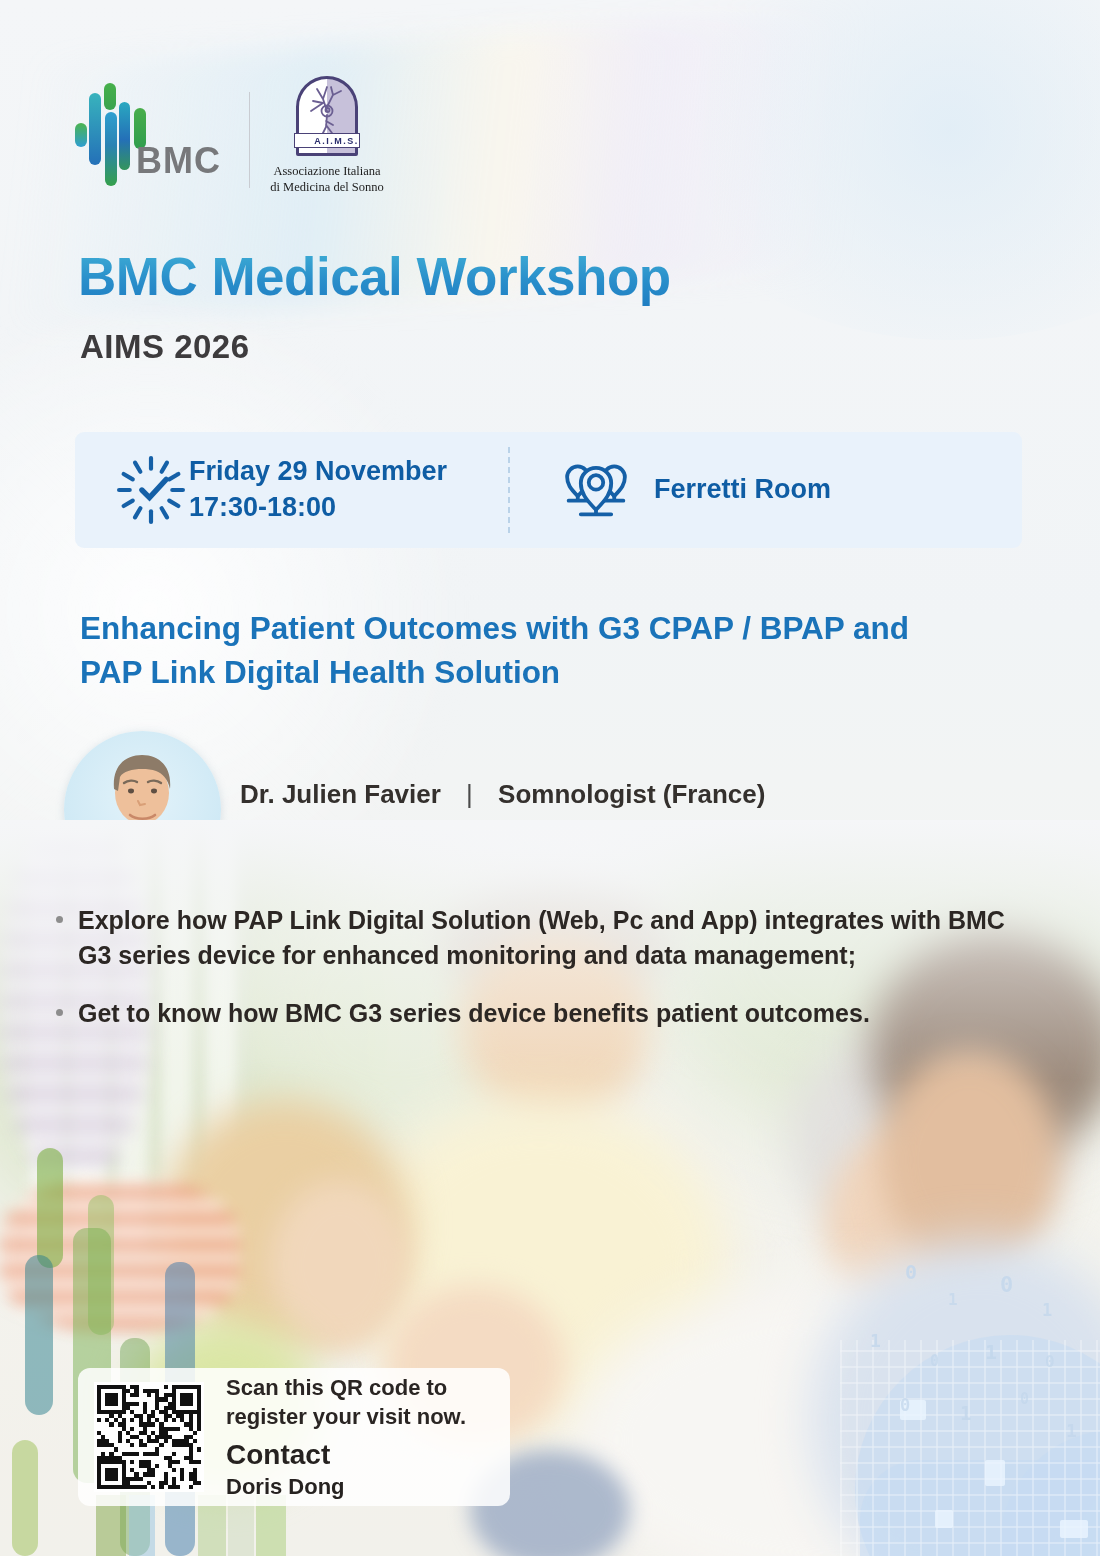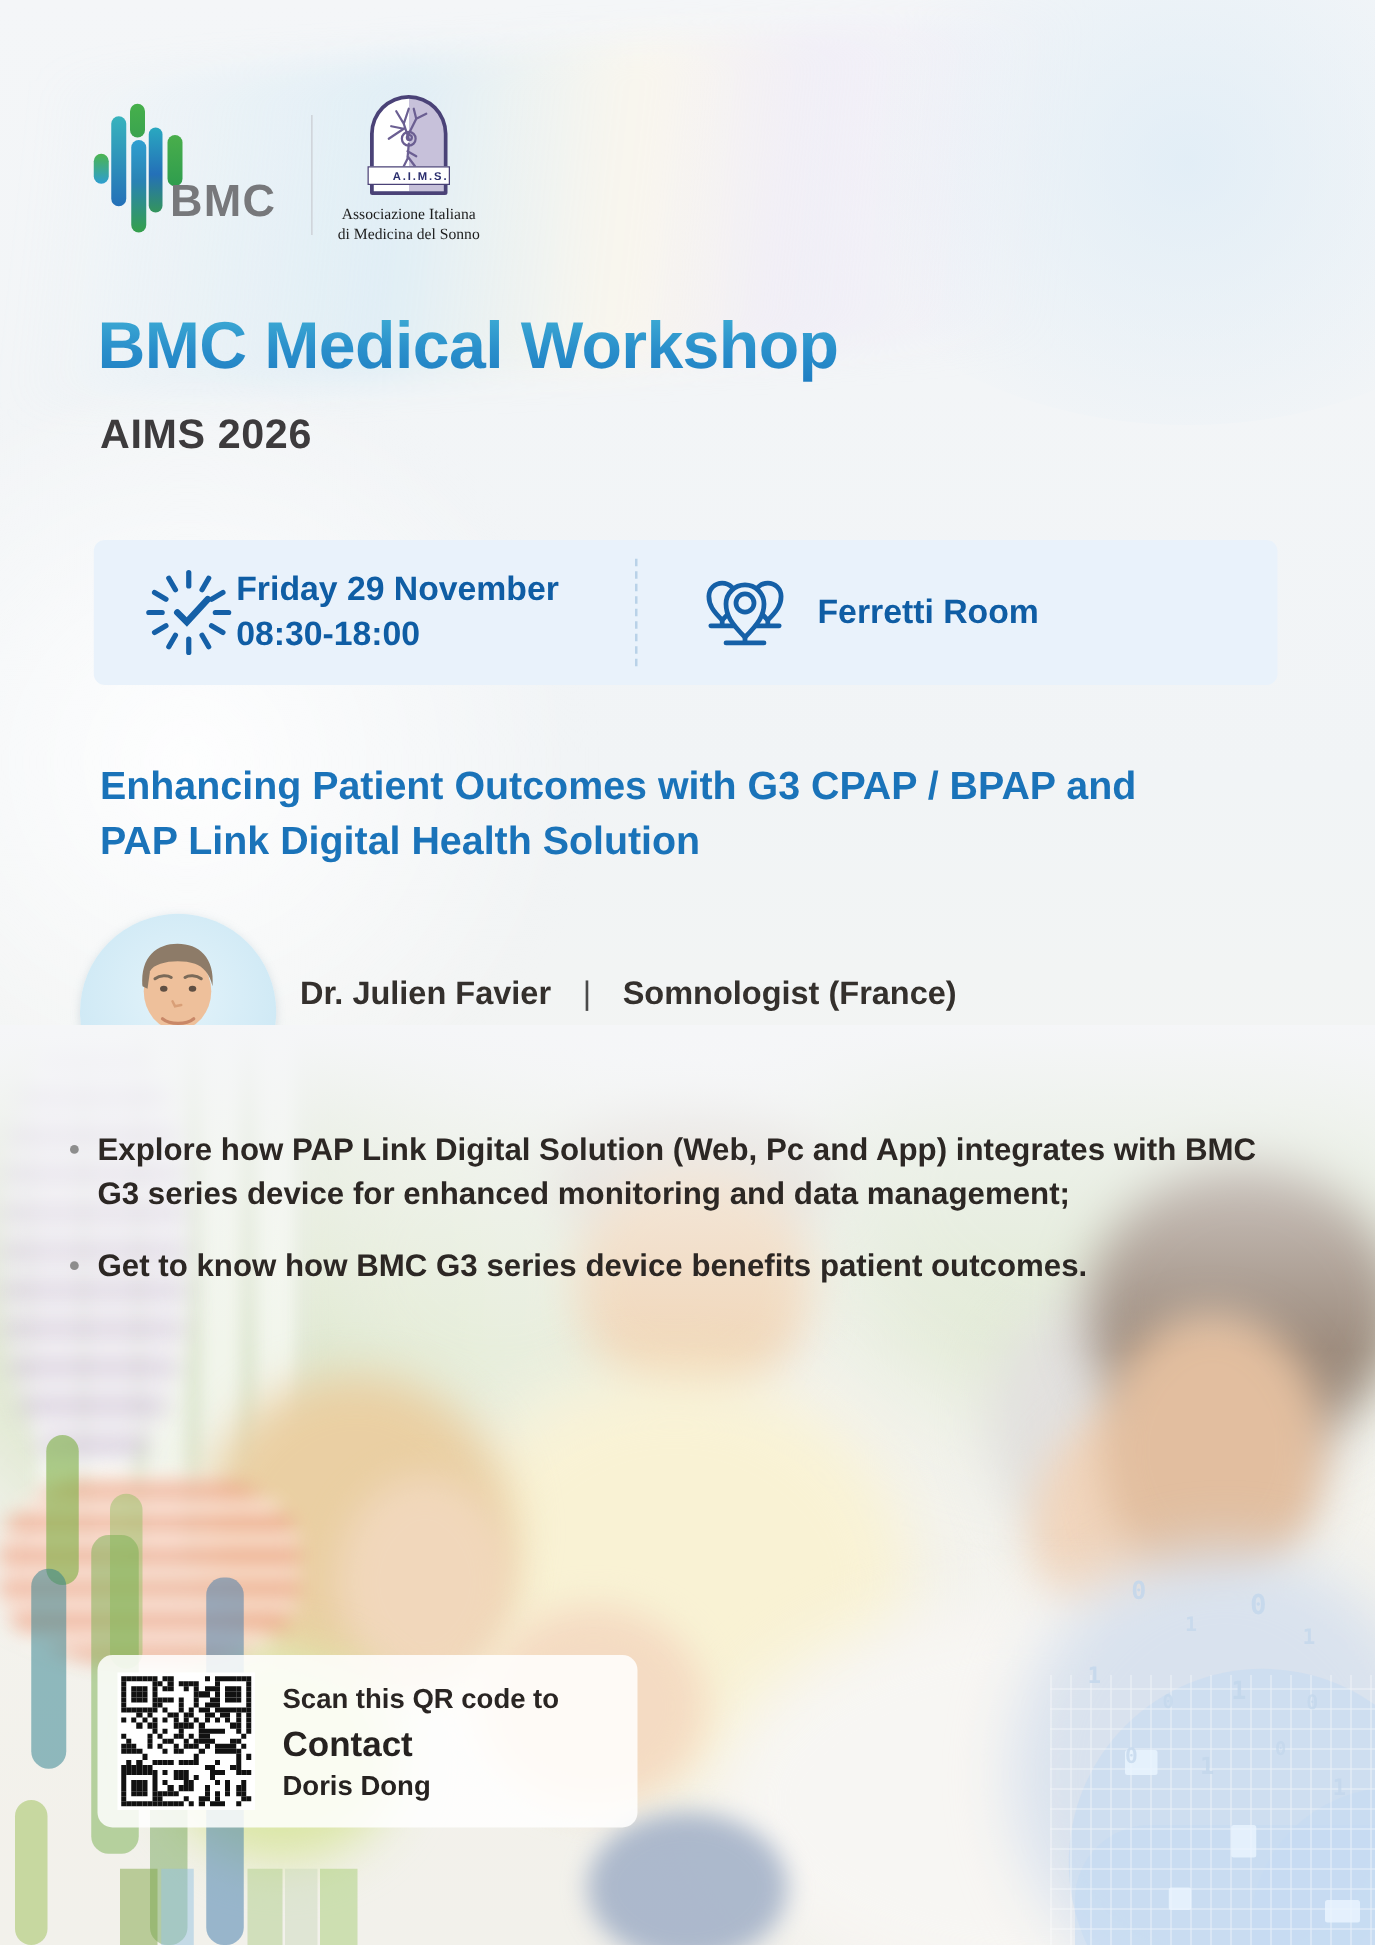--- a/index.html
+++ b/index.html
@@ -113,21 +113,21 @@
     background:
       repeating-linear-gradient(0deg,rgba(255,255,255,.55) 0 2px,transparent 2px 16px),
       repeating-linear-gradient(90deg,rgba(255,255,255,.55) 0 2px,transparent 2px 16px);}
   .chip{position:absolute;background:rgba(235,245,255,.8);border-radius:2px;}
   .binary{position:absolute;color:#c3d7ec;font-family:"DejaVu Sans Mono",monospace;font-weight:700;}
 
   
   .dbar{position:absolute;border-radius:14px;z-index:3;}
 
   
-  .qr-panel{position:absolute;left:78px;top:1324px;width:432px;height:138px;z-index:7;
+  .qr-panel{position:absolute;left:78px;top:1368px;width:432px;height:138px;z-index:7;
     background:rgba(255,255,255,.85);border-radius:12px;display:flex;align-items:center;padding:13px 16px;}
   .qr-code{width:110px;height:110px;background:#fff;display:grid;grid-template-columns:repeat(25,1fr);
     grid-template-rows:repeat(25,1fr);padding:3px;flex:0 0 auto;}
   .qr-code .on{background:#111;}
   .qr-text{margin-left:22px;color:#262220;}
   .qr-scan{font-size:22px;font-weight:600;line-height:1.3;color:#2a2523;}
   .qr-contact{font-size:28px;font-weight:700;margin-top:8px;line-height:1.1;color:#262220;}
   .qr-name{font-size:22px;font-weight:700;margin-top:4px;line-height:1.15;color:#262220;}
   .qr-email{font-size:22px;font-weight:700;line-height:1.15;color:#262220;}
 </style>
@@ -248,21 +248,21 @@
             <line x1="29" y1="86" x2="36" y2="74"></line>
           <line x1="14" y1="71" x2="26" y2="64"></line>
             <line x1="8" y1="50" x2="22" y2="50"></line>
           <line x1="14" y1="29" x2="26" y2="36"></line>
             <line x1="29" y1="14" x2="36" y2="26"></line>
           <path d="M38 50 L48 60 L70 36" stroke-width="7"></path>
         </g>
       </svg>
       <div class="info-text">
         <div>Friday 29 November</div>
-        <div>08:30-18:00</div>
+        <div>17:30-18:00</div>
       </div>
     </div>
     <div class="infobar-divider"></div>
     <div class="info-block block-where">
       <svg class="info-icon" width="76" height="76" viewBox="0 0 100 100">
         <g stroke="#1560a7" stroke-width="5" fill="none" stroke-linecap="round">
           <path d="M14 64 L40 64 M26 64 L26 58"></path>
           <path d="M26 58 C16 48 12 42 12 33 A14 14 0 0 1 40 33 C40 42 36 48 26 58 Z" fill="#e9f2fb"></path>
           <path d="M60 64 L86 64 M74 64 L74 58"></path>
           <path d="M74 58 C64 48 60 42 60 33 A14 14 0 0 1 88 33 C88 42 84 48 74 58 Z" fill="#e9f2fb"></path>
@@ -944,19 +944,20 @@
         <div class="on"></div>
         <div></div>
         <div></div>
         <div class="on"></div>
         <div></div>
         <div></div>
       </div>
     <div class="qr-text">
       <div class="qr-scan">
         <div>Scan this QR code to</div>
+        <div>register your visit now.</div>
       </div>
       <div class="qr-contact">Contact</div>
       <div class="qr-name">Doris Dong</div>
     </div>
   </div>
 
 </div>
 
 </body></html>

